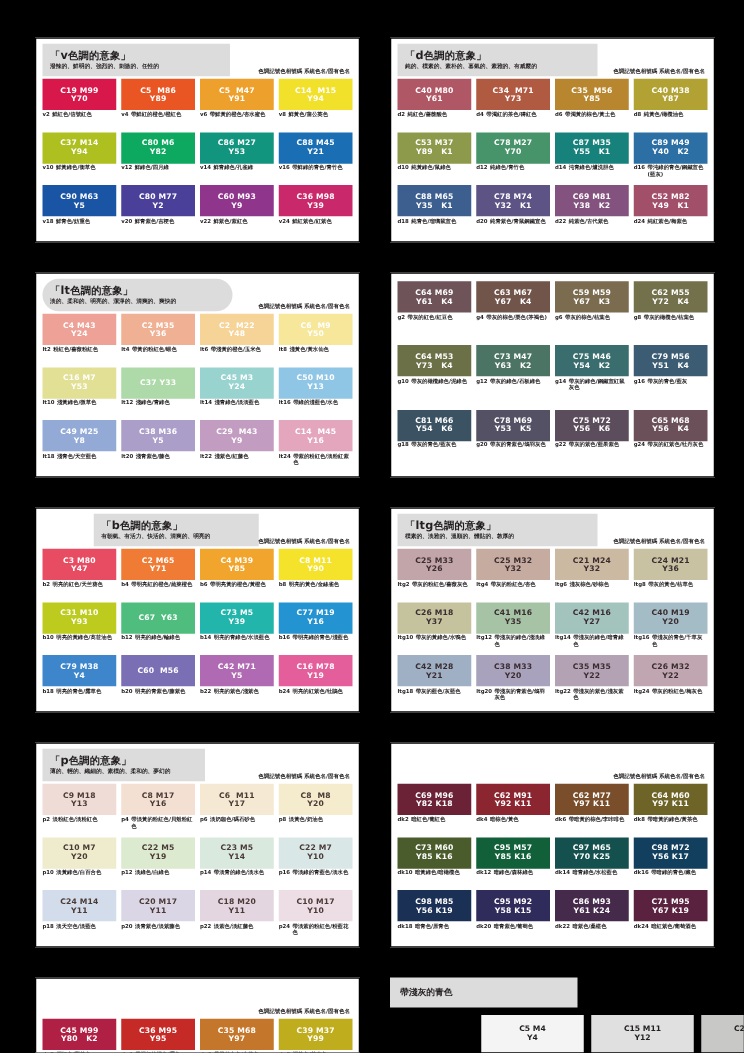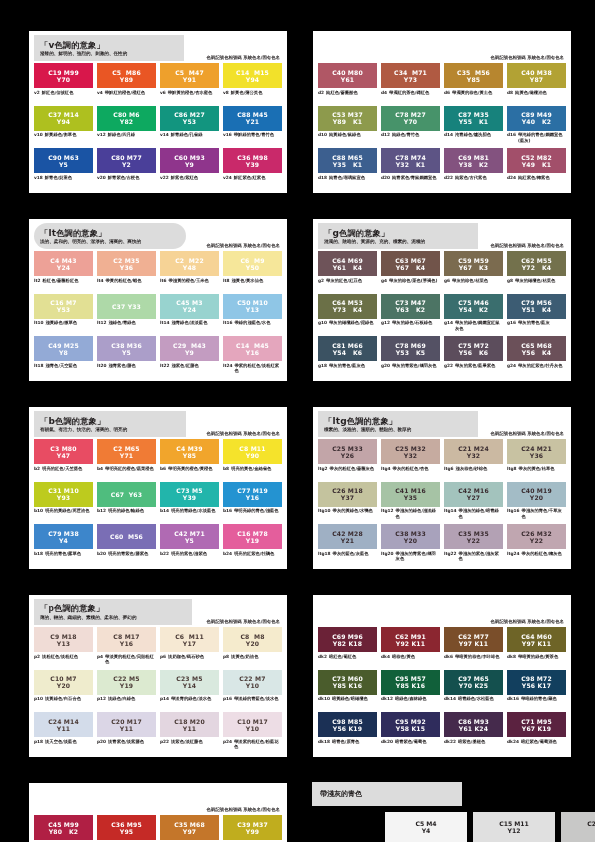--- a/index.html
+++ b/index.html
@@ -286,20 +286,24 @@
             </div>
             <div class="cap">
               <span class="cap-code">v24</span>
               <span class="cap-name">鮮紅紫色/紅紫色</span>
             </div>
           </div>
         </div>
       </div>
       <div class="panel">
         <div class="panel-head">
+          <div class="head-box" style="width: 160px;">
+            <div class="head-title"><span>「</span><span class="tone-letter">d</span><span>色調的意象」</span></div>
+            <div class="head-sub">鈍的、樸素的、素朴的、暮氣的、素雅的、有威嚴的</div>
+          </div>
           <div class="head-legend">色調記號色相號碼 系統色名/固有色名</div>
         </div>
         <div class="swatch-grid">
           <div class="cell">
             <div class="chip" style="background: rgb(176, 87, 101); color: rgb(255, 255, 255);">
               <div class="chip-l1">C40 M80</div>
               <div class="chip-l2">Y61</div>
             </div>
             <div class="cap">
               <span class="cap-code">d2</span>
@@ -543,27 +547,20 @@
               <div class="chip-l2">Y16</div>
             </div>
             <div class="cap">
               <span class="cap-code">lt24</span>
               <span class="cap-name">帶紫的粉紅色/淡粉紅紫色</span>
             </div>
           </div>
         </div>
       </div>
       <div class="panel">
-        <div class="panel-head">
-          <div class="head-box" style="width: 160px;">
-            <div class="head-title"><span>「</span><span class="tone-letter">g</span><span>色調的意象」</span></div>
-            <div class="head-sub">混濁的、陰暗的、黃源的、充的、樸素的、泥種的</div>
-          </div>
-          <div class="head-legend">色調記號色相號碼 系統色名/固有色名</div>
-        </div>
         <div class="swatch-grid">
           <div class="cell">
             <div class="chip" style="background: rgb(110, 83, 89); color: rgb(255, 255, 255);">
               <div class="chip-l1">C64 M69</div>
               <div class="chip-l2">Y61   K4</div>
             </div>
             <div class="cap">
               <span class="cap-code">g2</span>
               <span class="cap-name">帶灰的紅色/紅豆色</span>
             </div>
@@ -675,21 +672,21 @@
             </div>
             <div class="cap">
               <span class="cap-code">g24</span>
               <span class="cap-name">帶灰的紅紫色/牡丹灰色</span>
             </div>
           </div>
         </div>
       </div>
       <div class="panel">
         <div class="panel-head">
-          <div class="head-box" style="width: 152px;">
+          <div class="head-box" style="width: 152px; margin-left: 41px;">
             <div class="head-title"><span>「</span><span class="tone-letter">b</span><span>色調的意象」</span></div>
             <div class="head-sub">有朝氣、有活力、快活的、清爽的、明亮的</div>
           </div>
           <div class="head-legend">色調記號色相號碼 系統色名/固有色名</div>
         </div>
         <div class="swatch-grid">
           <div class="cell">
             <div class="chip" style="background: rgb(232, 76, 99); color: rgb(255, 255, 255);">
               <div class="chip-l1">C3 M80</div>
               <div class="chip-l2">Y47</div>
@@ -937,21 +934,21 @@
             </div>
             <div class="cap">
               <span class="cap-code">ltg24</span>
               <span class="cap-name">帶灰的粉紅色/梅灰色</span>
             </div>
           </div>
         </div>
       </div>
       <div class="panel">
         <div class="panel-head">
-          <div class="head-box" style="width: 158px; font-family: Liberation Mono, monospace;">
+          <div class="head-box" style="width: 130px;">
             <div class="head-title"><span>「</span><span class="tone-letter">p</span><span>色調的意象」</span></div>
             <div class="head-sub">薄的、輕的、織細的、素樸的、柔和的、夢幻的</div>
           </div>
           <div class="head-legend">色調記號色相號碼 系統色名/固有色名</div>
         </div>
         <div class="swatch-grid">
           <div class="cell">
             <div class="chip" style="background: rgb(240, 220, 214); color: rgb(74, 58, 54);">
               <div class="chip-l1">C9 M18</div>
               <div class="chip-l2">Y13</div>

